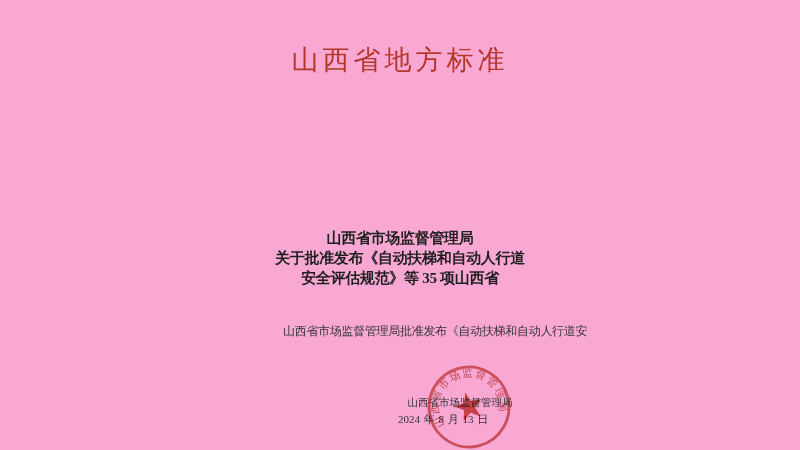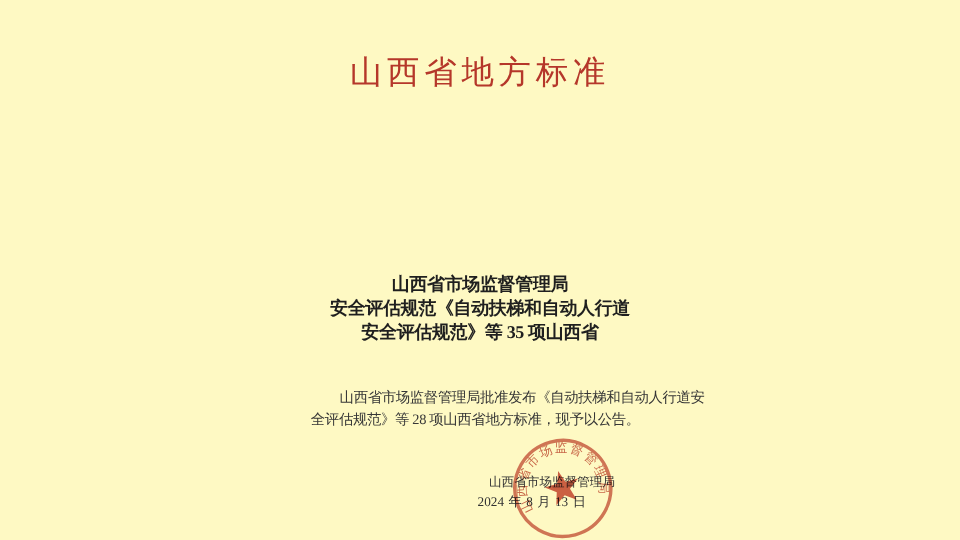--- a/index.html
+++ b/index.html
@@ -1,21 +1,21 @@
 <!DOCTYPE html>
 <html><head>
 <meta charset="utf-8">
 <style>
   * { margin: 0; padding: 0; box-sizing: border-box; }
   html, body { background: #ffffff; }
   .canvas {
     position: relative;
     width: 800px;
     height: 450px;
-    background: #fef9c3;
+    background: #f9a8d4;
     overflow: hidden;
     font-family: "Liberation Serif", "DejaVu Serif", serif;
   }
   .standard-title {
     position: absolute;
     top: 46px; left: 0; width: 800px;
     text-align: center;
     color: #b5372a;
     font-size: 27px;
     line-height: 28px;
@@ -102,27 +102,26 @@
 <body>
 
 <div class="canvas">
 
   <div class="standard-title">山西省地方标准</div>
 
 
 
   <div class="heading">
     <div>山西省市场监督管理局</div>
-    <div>安全评估规范《自动扶梯和自动人行道</div>
+    <div>关于批准发布《自动扶梯和自动人行道</div>
     <div>安全评估规范》等 35 项山西省</div>
   </div>
 
   <div class="body-text">
     <div class="first">山西省市场监督管理局批准发布《自动扶梯和自动人行道安</div>
-    <div>全评估规范》等 28 项山西省地方标准，现予以公告。</div>
   </div>
 
   <div class="sig-issuer">山西省市场监督管理局</div>
 
   <div class="sig-date">2024 年 8 月 13 日</div>
 
   <svg class="seal" viewBox="0 0 92 92" xmlns="http://www.w3.org/2000/svg">
     <g transform="rotate(-15 46 46)">
       <circle cx="46" cy="46" r="40" fill="none" stroke="#c5564a" stroke-width="2.8"></circle>
       <polygon points="46,31 49.53,41.15 60.27,41.36 51.71,47.85 54.82,58.13 46,52 37.18,58.13 40.29,47.85 31.73,41.36 42.47,41.15" fill="#c03a2b"></polygon>

